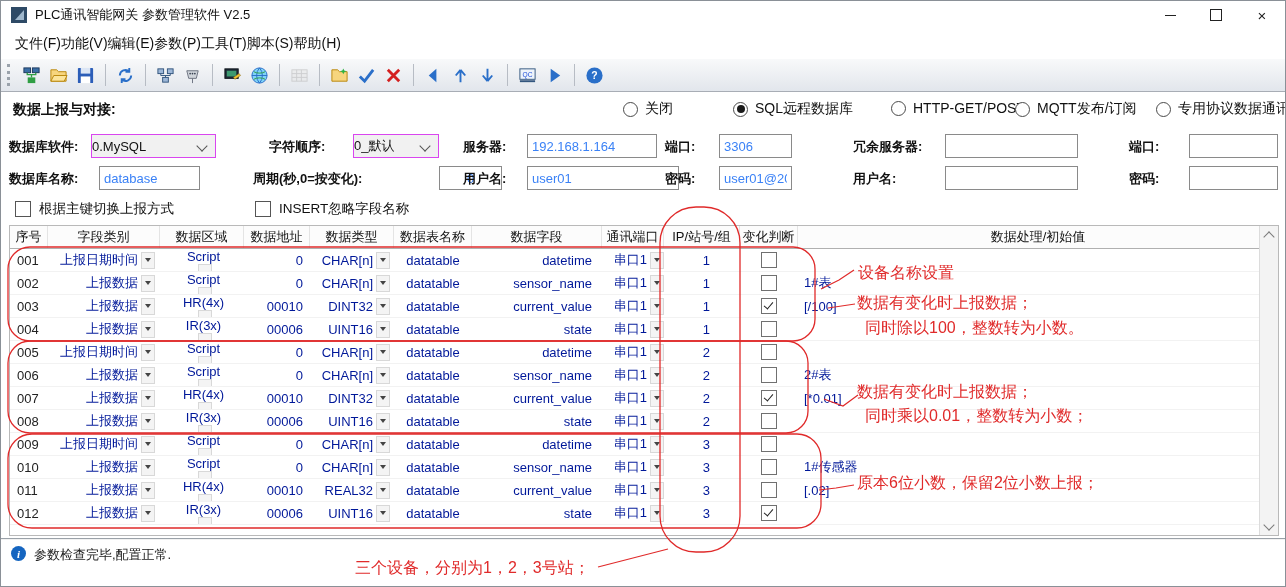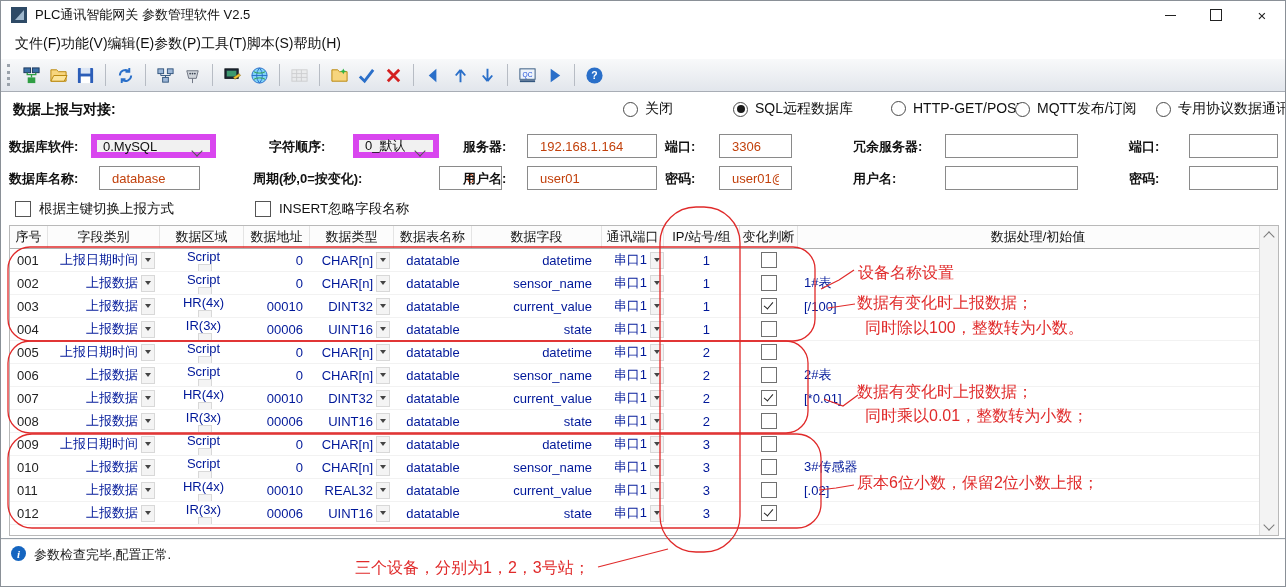--- a/index.html
+++ b/index.html
@@ -24,23 +24,23 @@
   .tb-sep{width:1px;height:22px;background:#b7bcc4;margin:0 5px;flex:none;}
   
   .content-bg{position:absolute;left:0;top:91px;width:100%;height:446px;background:#fff;}
   .conn-label{position:absolute;left:12px;top:100px;font-size:14px;font-weight:bold;color:#111;}
   .radio{position:absolute;top:99px;display:flex;align-items:center;gap:7px;}
   .rdot{width:13px;height:13px;border:1px solid #4a4a4a;border-radius:50%;background:#fff;position:relative;flex:none;}
   .rdot.sel::after{content:"";position:absolute;inset:2.5px;background:#1a1a1a;border-radius:50%;}
   .rlabel{font-size:14px;color:#111;white-space:nowrap;}
   
   .flabel{position:absolute;font-size:13px;font-weight:bold;color:#111;text-align:left;white-space:nowrap;}
-  .finput{position:absolute;height:24px;border:1px solid #8a8a8a;background:#fff;font-family:inherit;font-size:13px;color:#c2410c;padding:0 12px;box-sizing:border-box;outline:none;}
+  .finput{position:absolute;height:24px;border:1px solid #8a8a8a;background:#fff;font-family:inherit;font-size:13px;color:#3b82f6;padding:0 4px;box-sizing:border-box;outline:none;}
   .finput.center{text-align:center;}
-  .combo{position:absolute;height:24px;background:#f1f1f1;border:6px solid #d946ef;box-sizing:border-box;display:flex;align-items:center;padding-left:6px;}
+  .combo{position:absolute;height:24px;background:#f1f1f1;border:1px solid #d946ef;box-sizing:border-box;display:flex;align-items:center;padding-left:0;}
   .combo-text{font-size:13px;color:#111;}
   .combo-arrow{position:absolute;right:9px;top:7px;width:7px;height:7px;border-right:1.6px solid #555;border-bottom:1.6px solid #555;transform:rotate(45deg);}
   .hcb{position:absolute;display:flex;align-items:center;gap:8px;}
   .cbx{width:14px;height:14px;border:1px solid #555;background:#fff;flex:none;}
   .cbl{font-size:13.5px;color:#111;white-space:nowrap;}
   
   .grid{position:absolute;left:8px;top:224px;width:1270px;height:311px;border:1px solid #b9b9b9;background:#fff;box-sizing:border-box;}
   .thead{display:flex;height:23px;background:#fcfcfc;border-bottom:1px solid #b0b0b0;box-sizing:border-box;}
   .th{font-size:13px;color:#111;display:flex;align-items:center;justify-content:center;border-right:1px solid #e4e4e4;box-sizing:border-box;white-space:nowrap;flex:none;}
   .th:last-child{flex:1;border-right:none;}
@@ -280,21 +280,21 @@
   <div class="flabel" style="left:852px;top:137px;width:88px">冗余服务器:</div>
   <input class="finput" style="left: 944px; top: 133px; width: 133px;" value="">
   <div class="flabel" style="left:1128px;top:137px;width:56px">端口:</div>
   <input class="finput" style="left: 1188px; top: 133px; width: 89px;" value="">
 
   <div class="flabel" style="left:8px;top:169px;width:78px">数据库名称:</div>
   <input class="finput" style="left: 98px; top: 165px; width: 101px;" value="database">
   <div class="flabel" style="left:252px;top:169px;width:182px">周期(秒,0=按变化):</div>
   <input class="finput center" style="left: 438px; top: 165px; width: 63px;" value="0">
   <div class="flabel" style="left:462px;top:169px;width:60px">用户名:</div>
-  <input class="finput" style="left: 526px; top: 165px; width: 130px;" value="user01">
+  <input class="finput" style="left: 526px; top: 165px; width: 152px;" value="user01">
   <div class="flabel" style="left:664px;top:169px;width:50px">密码:</div>
   <input class="finput" style="left: 718px; top: 165px; width: 73px;" value="user01@20190">
   <div class="flabel" style="left:852px;top:169px;width:88px">用户名:</div>
   <input class="finput" style="left: 944px; top: 165px; width: 133px;" value="">
   <div class="flabel" style="left:1128px;top:169px;width:56px">密码:</div>
   <input class="finput" style="left: 1188px; top: 165px; width: 89px;" value="">
 
   <div class="hcb" style="left:14px;top:199px">
     <span class="cbx"></span>
     <span class="cbl">根据主键切换上报方式</span>
@@ -580,21 +580,21 @@
           <div class="td c-tbl">datatable</div>
           <div class="td c-field">sensor_name</div>
           <div class="td c-port">
             <span>串口1</span>
             <span class="dd"></span>
           </div>
           <div class="td c-sta">3</div>
           <div class="td c-chg">
             <span class="cb"></span>
           </div>
-          <div class="td c-proc">3#传感器</div>
+          <div class="td c-proc">1#传感器</div>
         </div>
         <div class="tr">
           <div class="td c-no">011</div>
           <div class="td c-cat">
             <span>上报数据</span>
             <span class="dd"></span>
           </div>
           <div class="td c-area">
             <span>HR(4x)</span>
             <span class="dd"></span>

